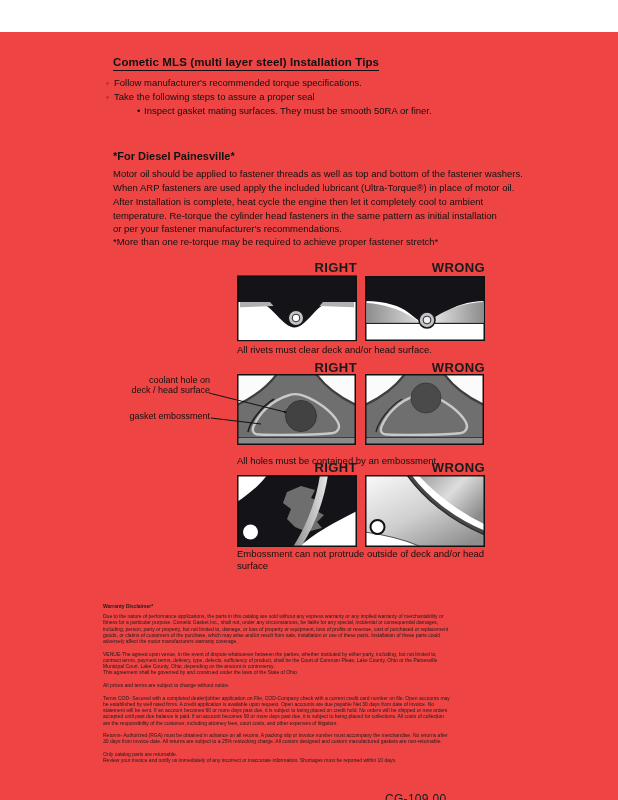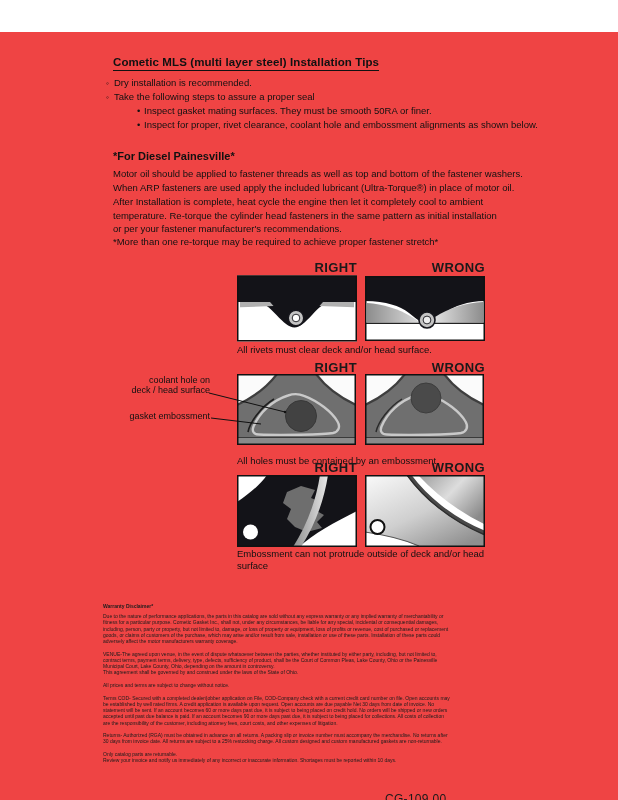--- a/index.html
+++ b/index.html
@@ -32,24 +32,23 @@
   .pagecode{left:385px;top:760px;font-size:12px;letter-spacing:.3px;color:#1a1a1a;}
 </style>
 </head>
 <body>
 
 <div class="page">
 
   <div class="abs title">Cometic MLS (multi layer steel) Installation Tips</div>
 
   <div class="abs tips">
-    <div class="tip"><span class="b">◦</span><span>Dry installation is recommended.</span></div>
+    <div class="tip"><span class="b">◦</span><span>Follow manufacturer's recommended torque specifications.</span></div>
     <div class="tip"><span class="b">◦</span><span>Take the following steps to assure a proper seal</span></div>
     <div class="tip sub"><span class="b">•</span><span>Inspect gasket mating surfaces.  They must be smooth 50RA or finer.</span></div>
-    <div class="tip sub"><span class="b">•</span><span>Inspect for proper, rivet clearance, coolant hole and embossment alignments as shown below.</span></div>
   </div>
 
   <div class="abs heading">*For Diesel Painesville*</div>
   <div class="abs para p2">After Installation is complete, heat cycle the engine then let it completely cool to ambient
 temperature. Re-torque the cylinder head fasteners in the same pattern as initial installation
 or per your fastener manufacturer's recommendations.</div>
   <div class="abs para p1">Motor oil should be applied to fastener threads as well as top and bottom of the fastener washers.
 When ARP fasteners are used apply the included lubricant (Ultra-Torque®) in place of motor oil.</div>
   <div class="abs para p3">*More than one re-torque may be required to achieve proper fastener stretch*</div>
 

